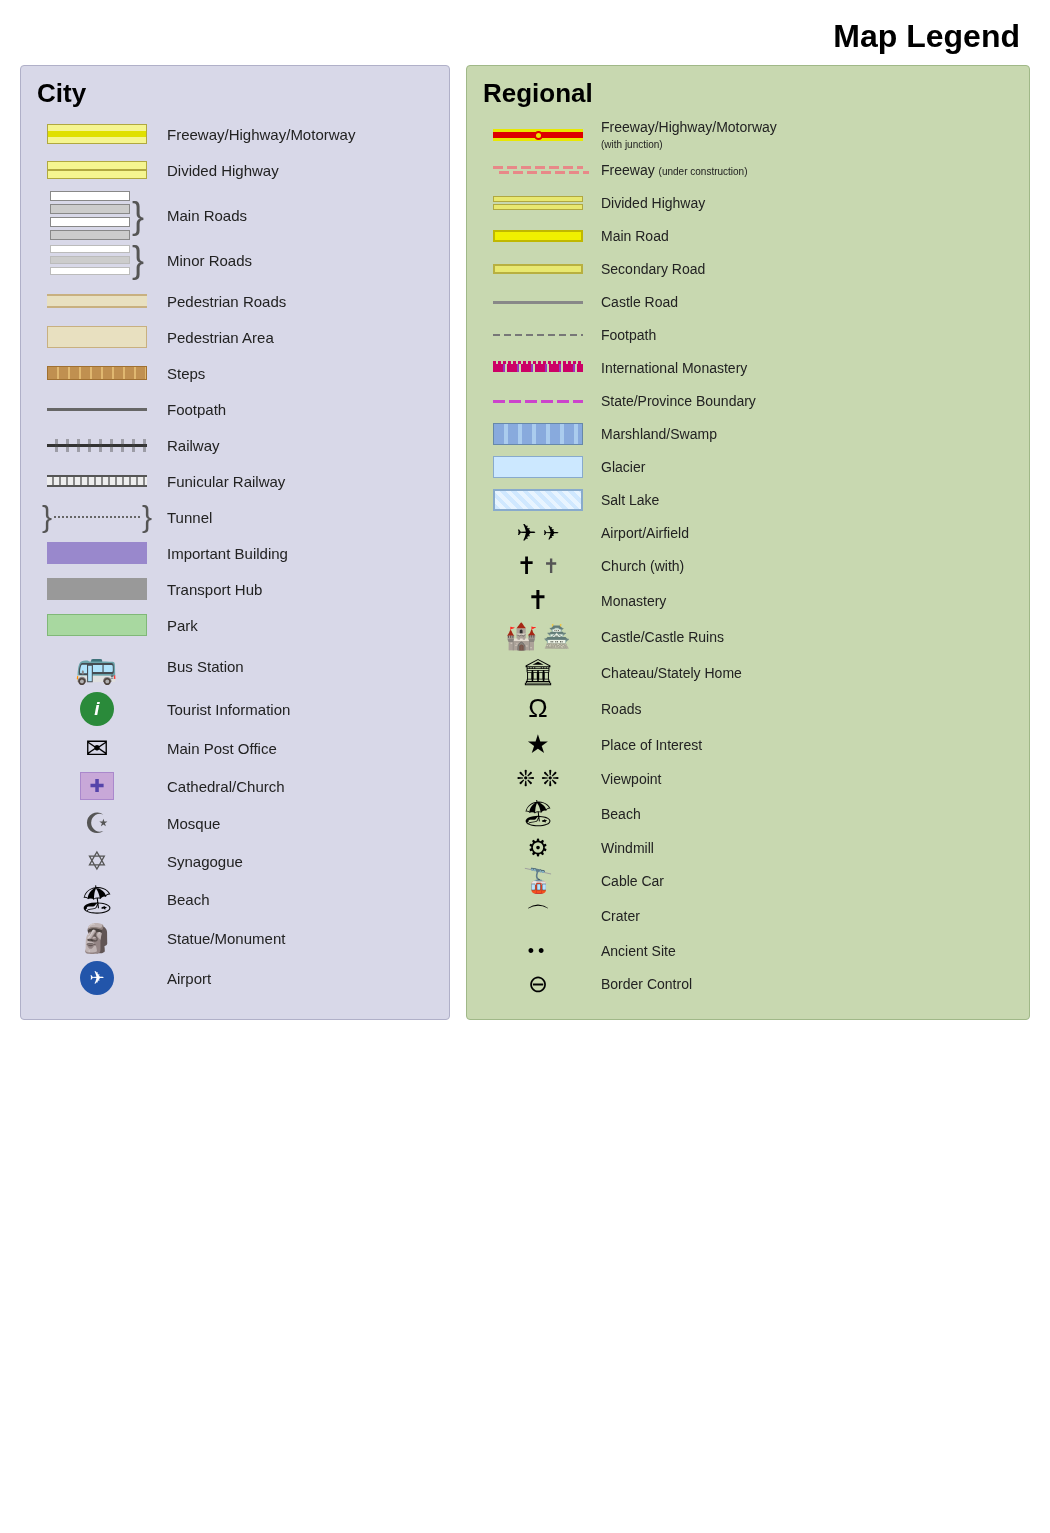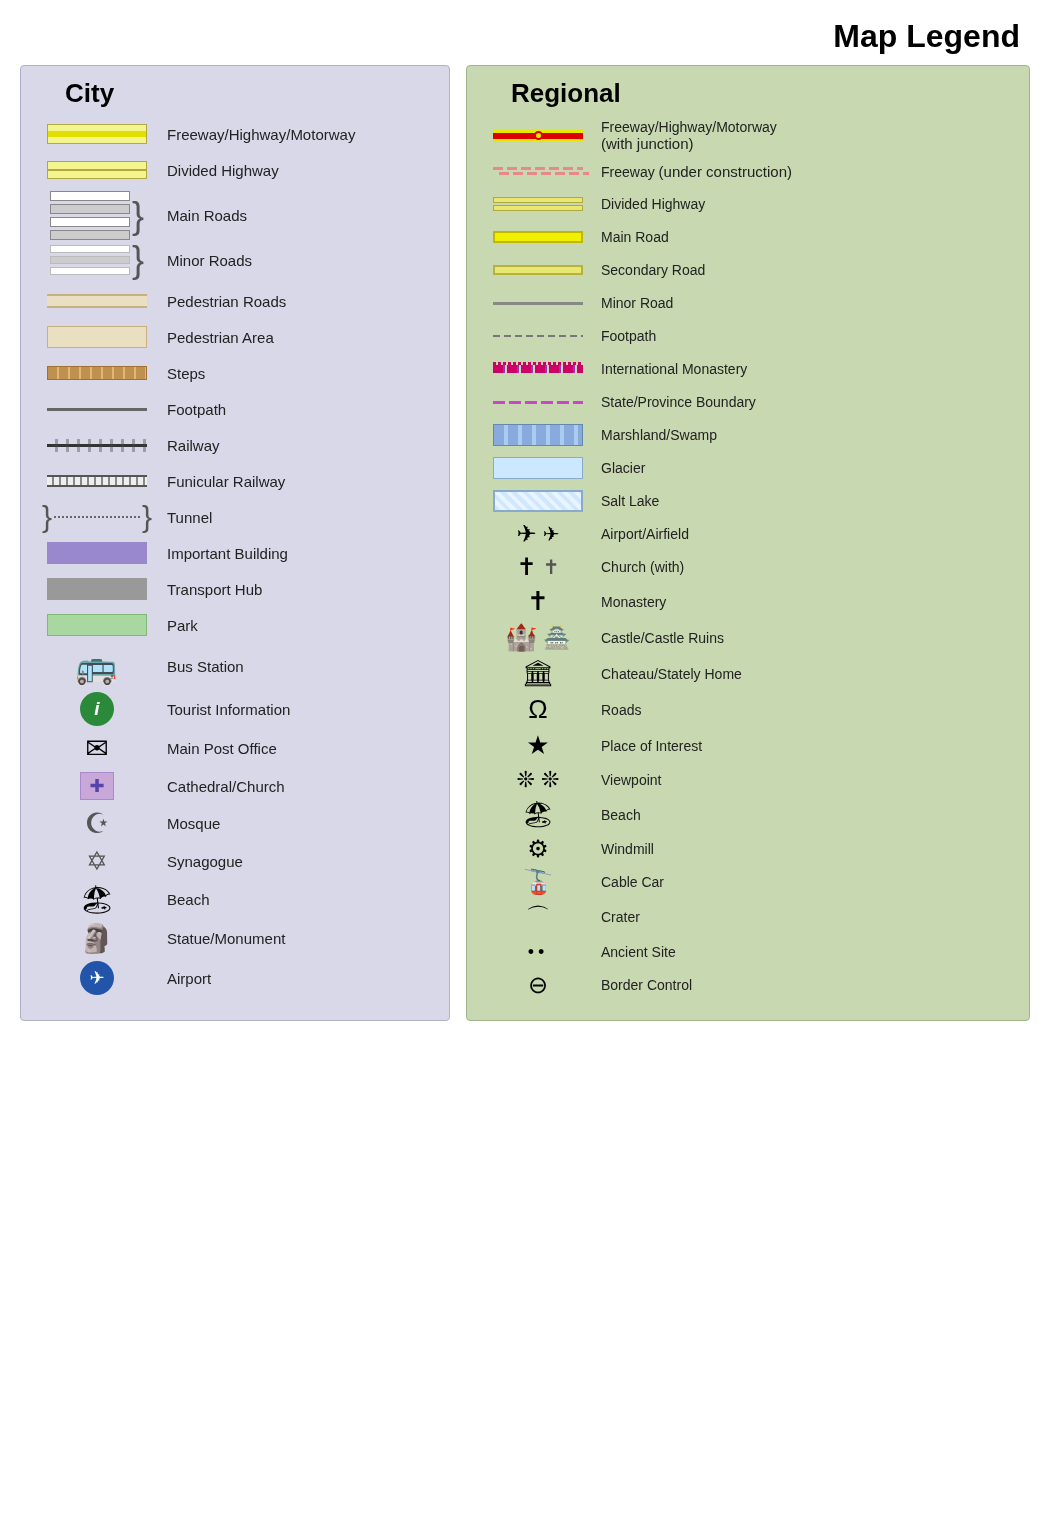--- a/index.html
+++ b/index.html
@@ -33,21 +33,20 @@
       padding: 12px 16px 16px 16px;
       width: 430px;
       flex-shrink: 0;
     }
 
     .panel-title {
       font-size: 26px;
       font-weight: bold;
       color: #000;
       margin-bottom: 10px;
-      margin-left: 28px;
     }
 
     .legend-item {
       display: flex;
       align-items: center;
       margin-bottom: 6px;
       min-height: 30px;
     }
 
     .legend-symbol {
@@ -111,21 +110,21 @@
       justify-content: center;
     }
 
     .reg-label {
       font-size: 14px;
       color: #222;
       margin-left: 8px;
     }
 
     .reg-label small {
-      font-size: 15px;
+      font-size: 10px;
     }
 
     .two-icons {
       display: flex;
       gap: 6px;
       align-items: center;
     }
   </style>
 </head>
 <body>
@@ -367,21 +366,21 @@
       <div class="reg-symbol">
         <div style="width:90px;height:10px;background:#e8e870;border:2px solid #b8b040;"></div>
       </div>
       <span class="reg-label">Secondary Road</span>
     </div>
 
     <div class="reg-item">
       <div class="reg-symbol">
         <div style="width:90px;height:3px;background:#888;"></div>
       </div>
-      <span class="reg-label">Minor Road</span>
+      <span class="reg-label">Castle Road</span>
     </div>
 
 
     <div class="reg-item">
       <div class="reg-symbol">
         <div style="width:90px;height:2px;background:repeating-linear-gradient(90deg,#777 0,#777 7px,transparent 7px,transparent 11px);"></div>
       </div>
       <span class="reg-label">Footpath</span>
     </div>
 

